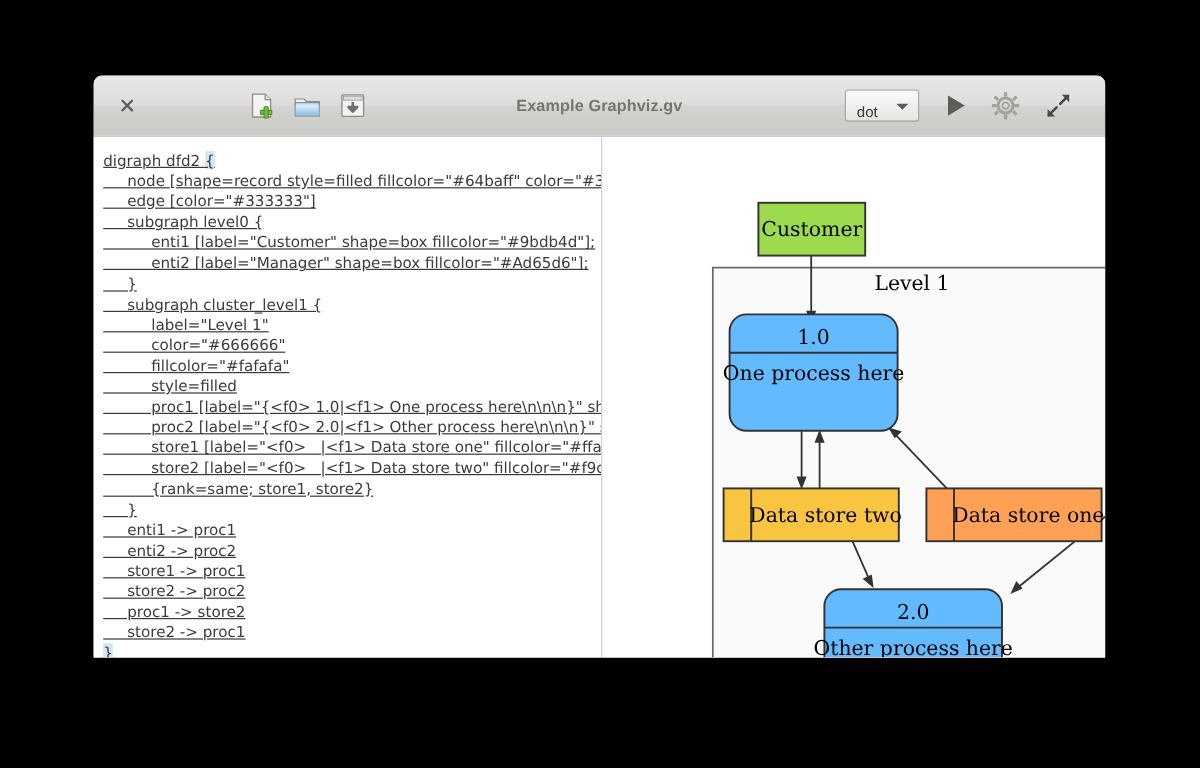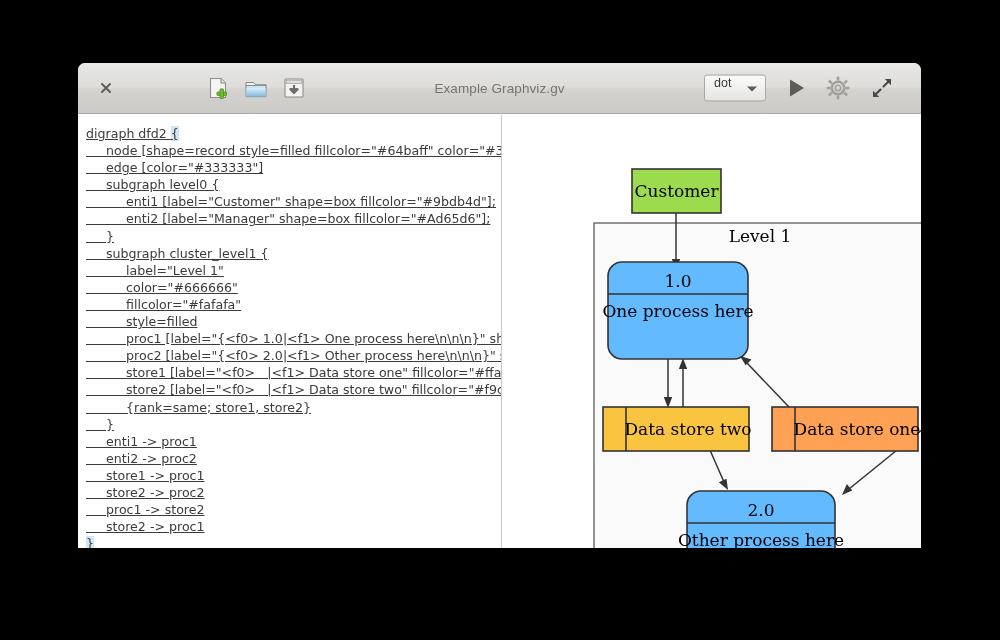--- a/index.html
+++ b/index.html
@@ -45,36 +45,36 @@
   #new-btn  { left: 122px; width: 36px; height: 36px; }
   #open-btn { left: 160px; width: 36px; height: 36px; }
   #save-btn { left: 198px; width: 36px; height: 36px; }
 
   #win-title {
     position: absolute;
     left: 0; right: 0; top: 50%;
     transform: translateY(-50%);
     text-align: center;
     font-size: 13.5px;
-    font-weight: normal;
+    font-weight: bold;
     color: #767570;
     letter-spacing: 0.1px;
     pointer-events: none;
   }
 
   #engine-select {
     position: absolute;
     right: 155px; top: 50%;
     transform: translateY(-50%);
     width: 62px; height: 27px;
     background: linear-gradient(to bottom, #fbfbfa, #e6e5e2);
     border: 1px solid #a8a7a3;
     border-radius: 3px;
     display: flex;
-    align-items: flex-start;
+    align-items: flex-end;
     cursor: pointer;
   }
   #engine-label {
     font-size: 12.5px;
     color: #3a3a38;
     margin-left: 9px;
   }
   #engine-caret {
     position: absolute;
     right: 8px; top: 50%;

